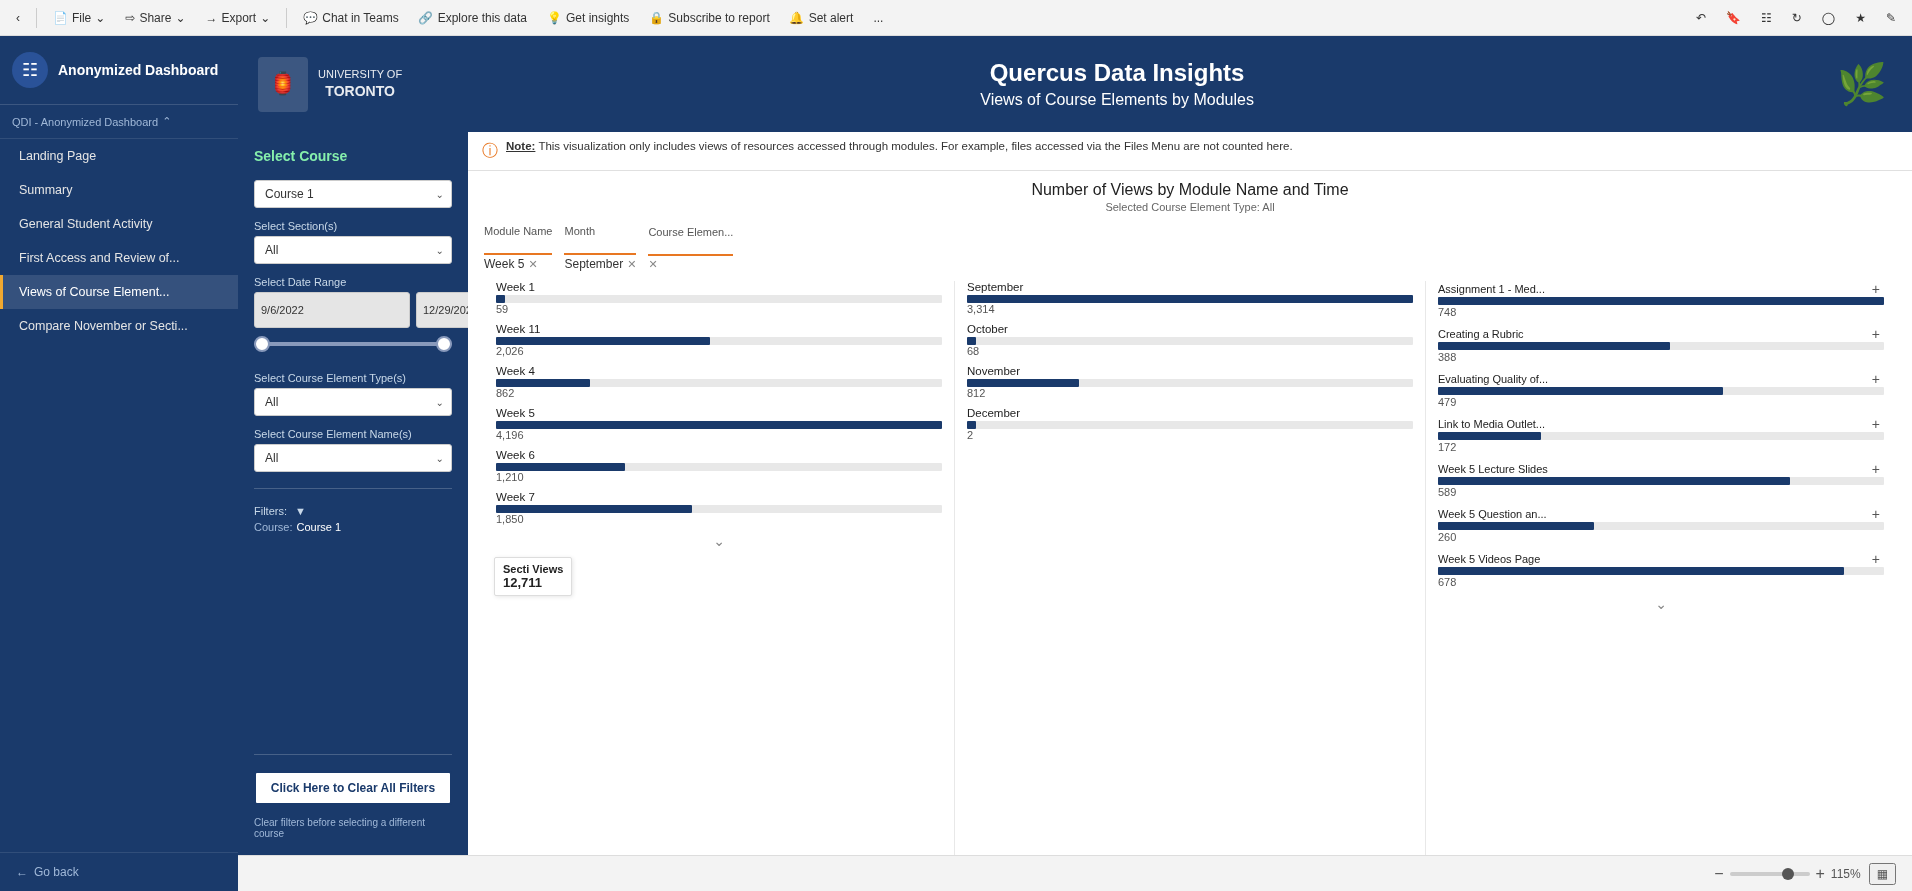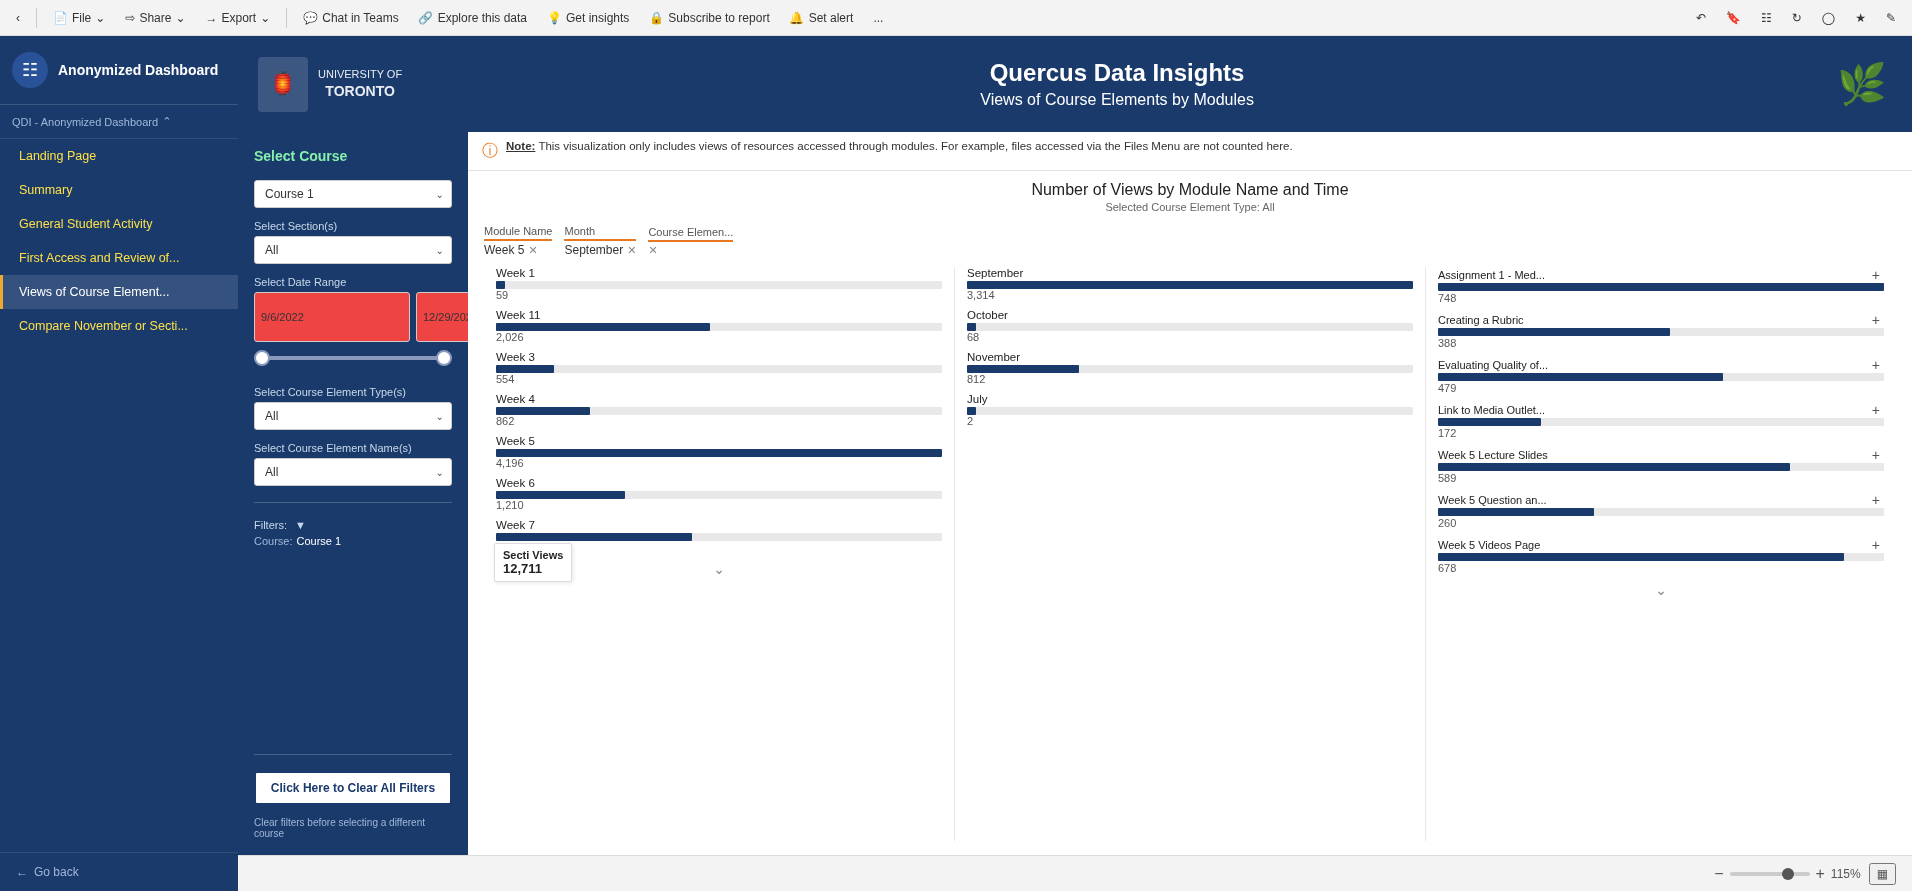--- a/index.html
+++ b/index.html
@@ -82,21 +82,21 @@
       border-bottom: 1px solid rgba(255,255,255,0.1);
       cursor: pointer;
     }
     .sidebar-nav {
       display: flex;
       flex-direction: column;
     }
     .nav-item {
       padding: 10px 16px;
       font-size: 12.5px;
-      color: #fde047;
+      color: #e5e5e5;
       cursor: pointer;
       border-left: 3px solid transparent;
     }
     .nav-item.active {
       background: rgba(255,255,255,0.12);
       color: white;
       border-left: 3px solid #f0a830;
     }
     .sidebar-footer {
       margin-top: auto;
@@ -213,22 +213,22 @@
       color: #555;
       font-size: 10px;
     }
     .date-range-row {
       display: flex;
       gap: 6px;
       align-items: center;
     }
     .date-input {
       flex: 1;
-      padding: 18px 6px;
-      background: #ef4444;
+      padding: 11px 6px;
+      background: #e5e5e5;
       border: 1px solid #ccc;
       border-radius: 3px;
       font-size: 11px;
       color: #333;
     }
     .range-slider {
       width: 100%;
       margin: 6px 0;
       position: relative;
       height: 20px;
@@ -345,21 +345,21 @@
     }
     .chart-filter-chip {
       display: flex;
       flex-direction: column;
       gap: 2px;
     }
     .chip-label {
       font-size: 11px;
       color: #555;
       border-bottom: 2px solid #e87722;
-      padding-bottom: 2px;
+      padding-bottom: 16px;
       font-weight: 500;
     }
     .chip-value {
       font-size: 12px;
       color: #333;
       display: flex;
       align-items: center;
       gap: 4px;
     }
     .chip-x {
@@ -702,29 +702,20 @@
                   <div class="bar-item">
       <div class="bar-name">Week 11</div>
       <div class="bar-row">
         <div class="bar-track">
           <div class="bar-fill" style="width:48%;"></div>
         </div>
       </div>
       <div class="bar-count">2,026</div>
     </div>
                   <div class="bar-item">
-      <div class="bar-name">Week 3</div>
-      <div class="bar-row">
-        <div class="bar-track">
-          <div class="bar-fill" style="width:13%;"></div>
-        </div>
-      </div>
-      <div class="bar-count">554</div>
-    </div>
-                  <div class="bar-item">
       <div class="bar-name">Week 4</div>
       <div class="bar-row">
         <div class="bar-track">
           <div class="bar-fill" style="width:21%;"></div>
         </div>
       </div>
       <div class="bar-count">862</div>
     </div>
                   <div class="bar-item">
       <div class="bar-name">Week 5</div>
@@ -784,21 +775,21 @@
       <div class="bar-name">November</div>
       <div class="bar-row">
         <div class="bar-track">
           <div class="bar-fill" style="width:25%;"></div>
         </div>
       </div>
       <div class="bar-count">812</div>
     </div>
                   <div class="bar-item" style="position: relative;">
 
-      <div class="bar-name">July</div>
+      <div class="bar-name">December</div>
       <div class="bar-row">
         <div class="bar-track">
           <div class="bar-fill" style="width:2%;"></div>
         </div>
       </div>
       <div class="bar-count">2</div>
     </div>
                 </div>
             </div>
 

